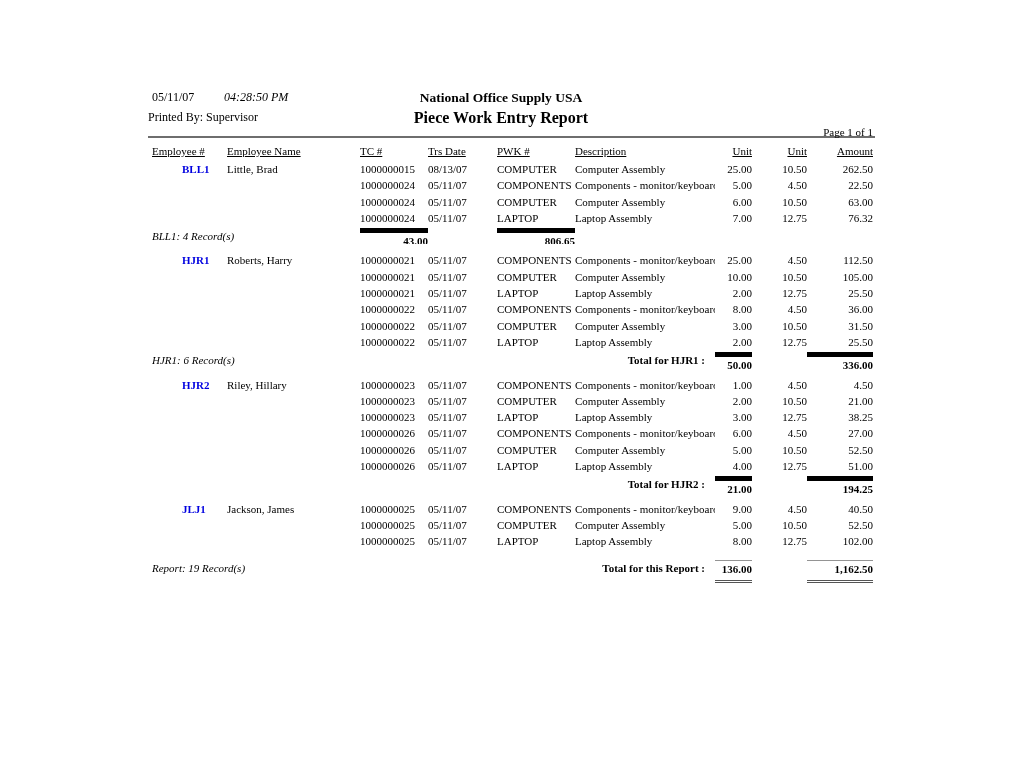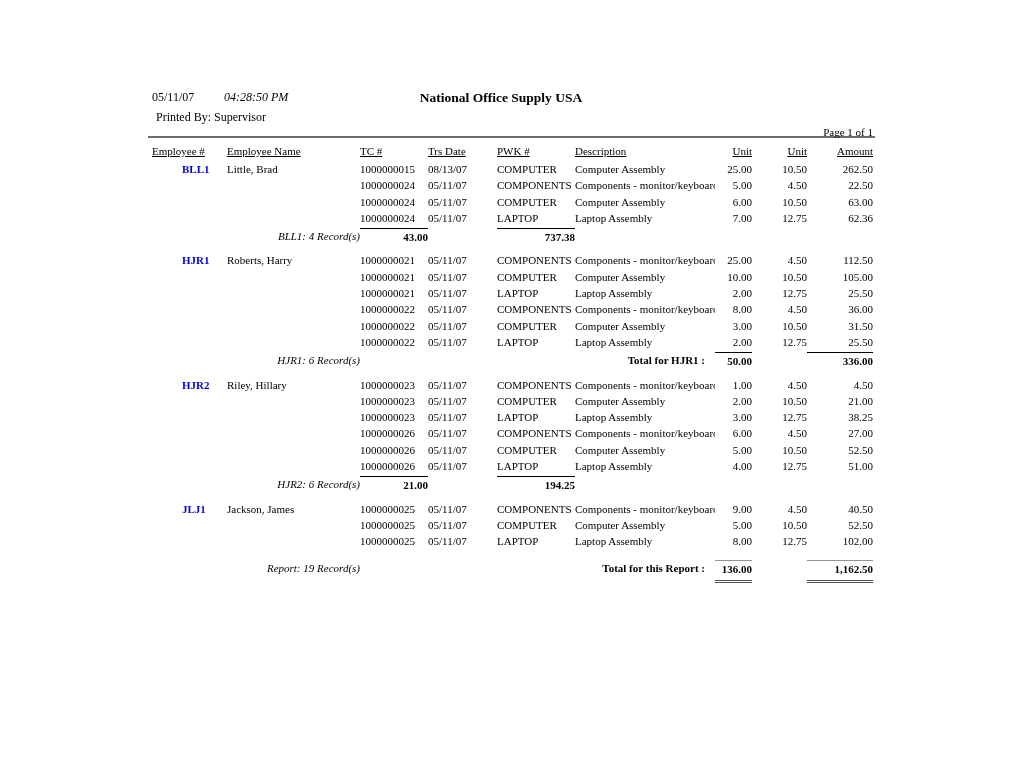--- a/index.html
+++ b/index.html
@@ -5,21 +5,21 @@
   * { box-sizing: border-box; margin: 0; padding: 0; }
   html, body { width: 1024px; height: 768px; background: #ffffff; }
   body { font-family: "Liberation Serif", serif; color: #000; position: relative; }
 
   .report { position: absolute; left: 148px; top: 90px; width: 727px; }
 
   
   .hdr { position: relative; height: 46px; }
   .h-date   { position: absolute; left: 4px;  top: 0;    font-size: 12px; }
   .h-time   { position: absolute; left: 76px; top: 0;    font-size: 12px; font-style: italic; }
-  .h-printed{ position: absolute; left: 8px;  top: 20px; font-size: 12px; }
+  .h-printed{ position: absolute; left: 0;  top: 20px; font-size: 12px; }
   .h-center { position: absolute; left: 0;    top: 0;    width: 706px; text-align: center; }
   .h-company{ font-size: 13.5px; font-weight: bold; }
   .h-title  { font-size: 16px;   font-weight: bold; margin-top: 3px; }
   .h-page   { position: absolute; right: 2px; top: 0;    font-size: 11px; margin-top: 36px; }
 
   .rule { border-top: 2px solid var(--rule, #6e6e6e); }
 
   
   .grid {
     display: grid;
@@ -29,23 +29,23 @@
     font-size: 11px;
   }
   .c { white-space: nowrap; overflow: hidden; height: 16.3px; }
   .num { text-align: right; }
 
   .colhead { margin-top: 6px; margin-bottom: 2px; line-height: 15px; }
   .colhead .c { font-weight: normal; text-decoration: underline; height: 15px; }
 
   .code { font-weight: bold; color: var(--link, #0000e0); margin-left: 30px; }
 
-  .summary { grid-column: 1 / 3; font-style: italic; text-align: right; }
+  .summary { grid-column: 1 / 3; font-style: italic; }
   .tlabel  { grid-column: 3 / 7; text-align: right; font-weight: bold; padding-right: 10px; }
-  .topline { border-top: 1px solid #000000; font-weight: bold; }
+  .topline { border-top: 5px solid #000000; font-weight: bold; }
   .total-row { margin-top: 2px; }
   .group { margin-bottom: 8px; }
 
   .report-total { margin-top: 10px; }
   .grand {
     border-top: 1px solid #949494;
     border-bottom: 3px double #555;
     font-weight: bold;
     height: 23px;
   }
@@ -53,20 +53,21 @@
 </head>
 <body>
 
 <div class="report">
 
   <div class="hdr">
     <span class="h-date">05/11/07</span>
     <span class="h-time">04:28:50 PM</span>
     <div class="h-center">
       <div class="h-company">National Office Supply USA</div>
+      <div class="h-title">Piece Work Entry Report</div>
     </div>
     <span class="h-page">Page 1 of 1</span>
     <div class="h-printed">Printed By: Supervisor</div>
   </div>
 
   <div class="rule"></div>
 
   <div class="grid colhead">
     <span class="c">Employee #</span>
     <span class="c">Employee Name</span>
@@ -116,27 +117,27 @@
         </div>
         <div class="grid row">
           <span class="c code"></span>
           <span class="c"></span>
           <span class="c">1000000024</span>
           <span class="c">05/11/07</span>
           <span class="c">LAPTOP</span>
           <span class="c">Laptop Assembly</span>
           <span class="c num">7.00</span>
           <span class="c num">12.75</span>
-          <span class="c num">62.36</span>
+          <span class="c num">76.32</span>
         </div>
         <div class="grid total-row">
           <span class="c summary">BLL1: 4 Record(s)</span>
           <span class="c num topline">43.00</span>
           <span class="c num"></span>
-          <span class="c num topline">737.38</span>
+          <span class="c num topline">806.65</span>
         </div>
       </div>
       <div class="group">
         <div class="grid row">
           <span class="c code">HJR1</span>
           <span class="c">Roberts, Harry</span>
           <span class="c">1000000021</span>
           <span class="c">05/11/07</span>
           <span class="c">COMPONENTS</span>
           <span class="c">Components - monitor/keyboard</span>
@@ -268,21 +269,21 @@
           <span class="c"></span>
           <span class="c">1000000026</span>
           <span class="c">05/11/07</span>
           <span class="c">LAPTOP</span>
           <span class="c">Laptop Assembly</span>
           <span class="c num">4.00</span>
           <span class="c num">12.75</span>
           <span class="c num">51.00</span>
         </div>
         <div class="grid total-row">
-          <span class="c summary">HJR2: 6 Record(s)</span>
+          <span class="c tlabel">Total for HJR2 :</span>
           <span class="c num topline">21.00</span>
           <span class="c num"></span>
           <span class="c num topline">194.25</span>
         </div>
       </div>
       <div class="group">
         <div class="grid row">
           <span class="c code">JLJ1</span>
           <span class="c">Jackson, James</span>
           <span class="c">1000000025</span>

